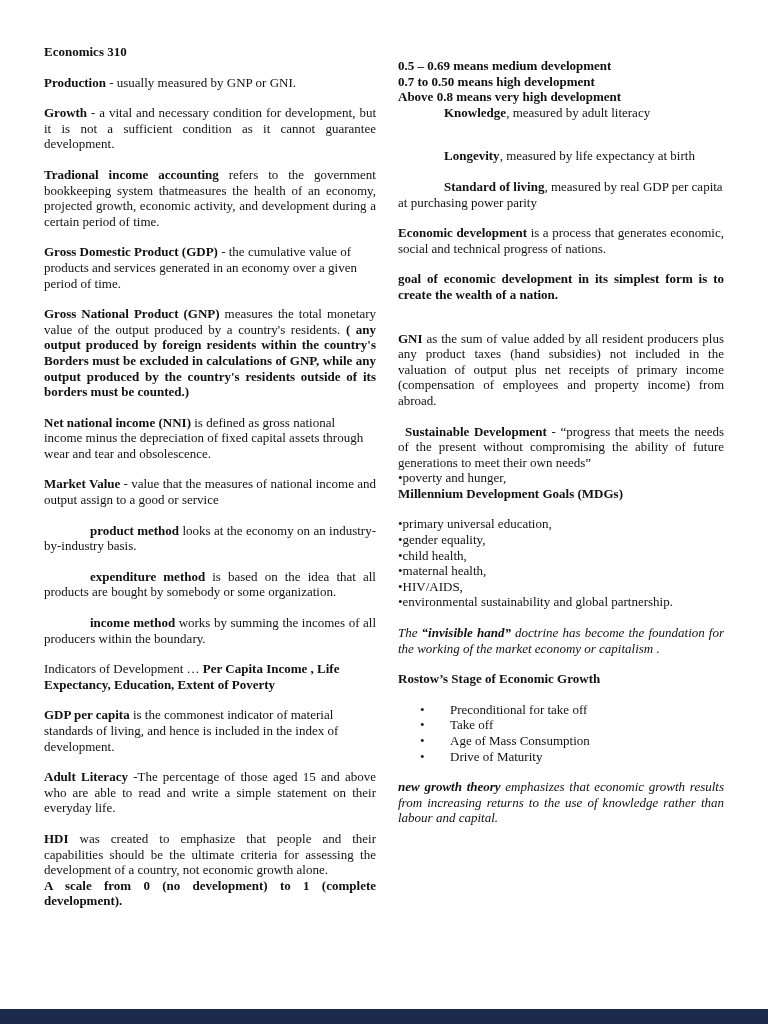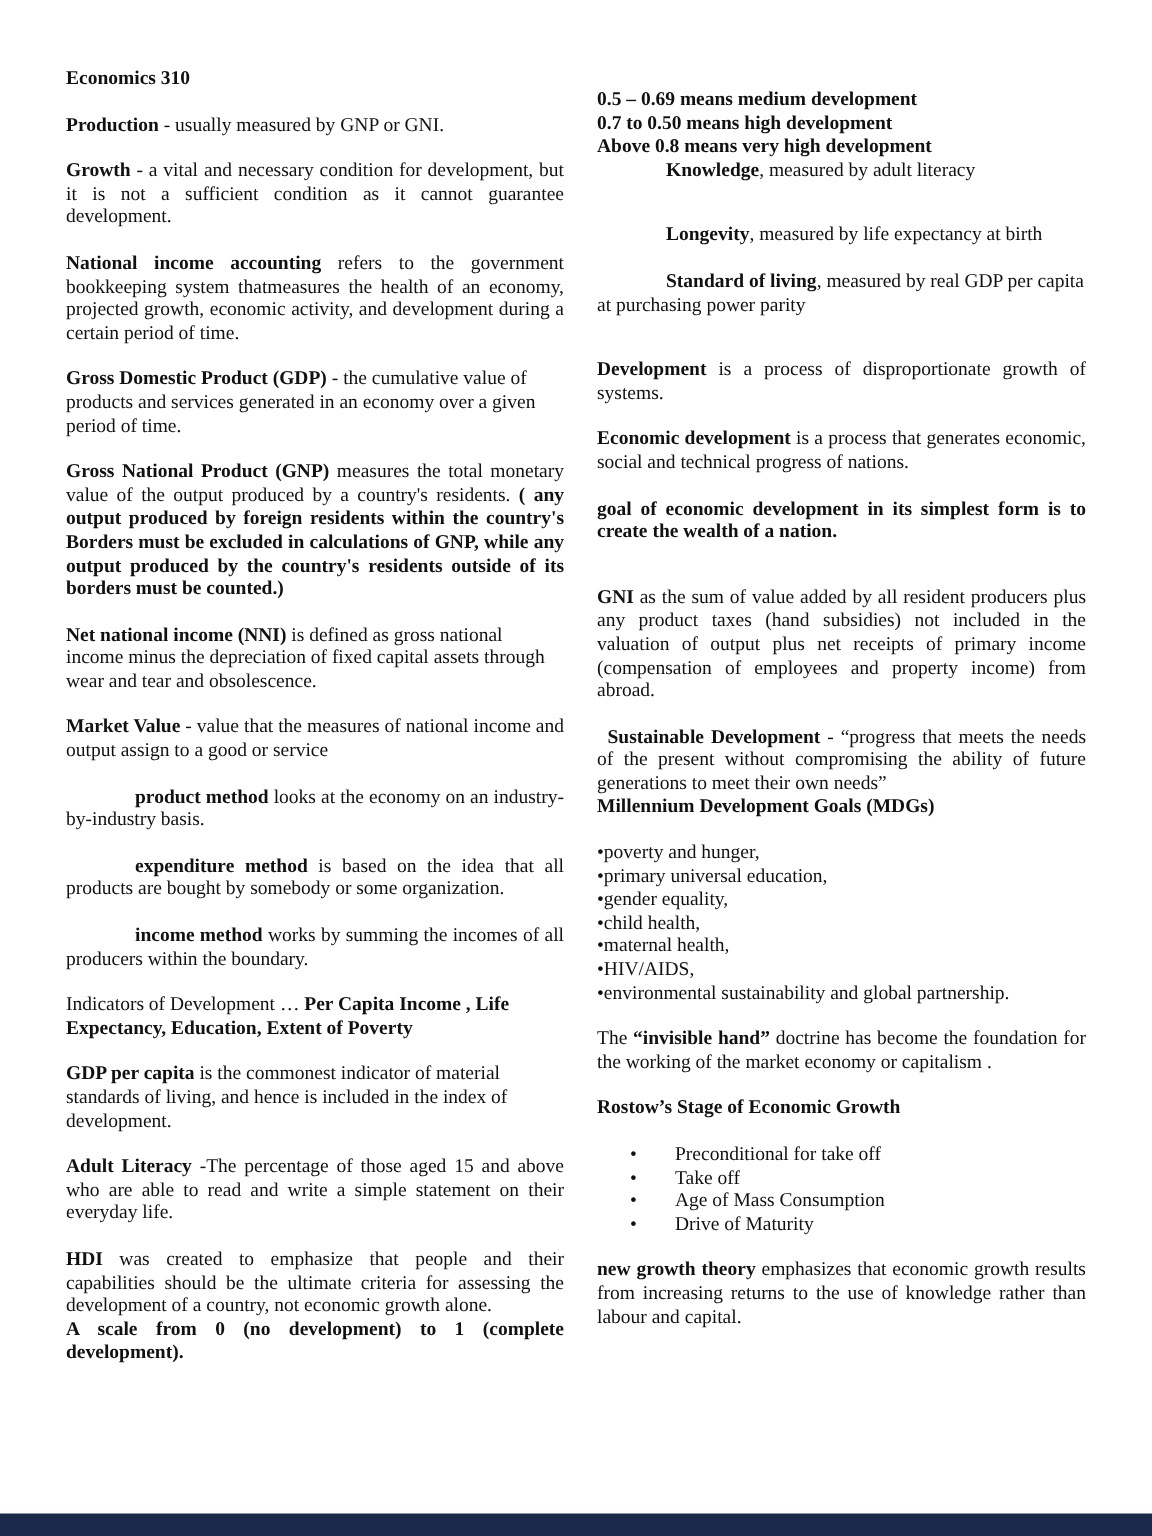--- a/index.html
+++ b/index.html
@@ -25,21 +25,21 @@
   }
   .col-left  { left: 44px;  width: 332px; }
   .col-right { left: 398px; width: 326px; top: 58px; }
 
   .para { margin: 0 0 15px 0; }
   .pj   { text-align: justify; }
   .ind  { text-indent: 46px; }
   .ind-sm { text-indent: 7px; }
   .line { margin-bottom: 0; }
   .tight { margin-bottom: 0; }
-  .gap-md { margin-top: 15px; }
+  .gap-md { margin-top: 15px; font-style: italic; }
   .gap-lg { margin-top: 28px; }
 
   .bullet { margin: 0; }
   .bullet::before { content: "\2022 "; }
 
   .li { margin: 0; padding-left: 52px; position: relative; }
   .li::before { content: "\2022"; position: absolute; left: 22px; }
 
   .footer-bar {
     position: absolute;
@@ -51,48 +51,47 @@
   b { font-weight: bold; }
 </style>
 </head>
 <body>
 
 <div class="page">
   <div class="col col-left">
       <div class="para p"><b>Economics 310</b></div>
       <div class="para p"><b>Production</b><span> - usually measured by GNP or GNI.</span></div>
       <div class="para pj"><b>Growth</b><span> - a vital and necessary condition for development, but it is not a sufficient condition as it cannot guarantee development.</span></div>
-      <div class="para pj"><b>National income accounting</b><span> refers to the government bookkeeping system thatmeasures the health of an economy, projected growth, economic activity, and development during a certain period of time.</span></div>
+      <div class="para pj"><b>Tradional income accounting</b><span> refers to the government bookkeeping system thatmeasures the health of an economy, projected growth, economic activity, and development during a certain period of time.</span></div>
       <div class="para p"><b>Gross Domestic Product (GDP)</b><span> - the cumulative value of products and services generated in an economy over a given period of time.</span></div>
       <div class="para pj"><b>Gross National Product (GNP)</b><span> measures the total monetary value of the output produced by a country's residents. </span><b>( any output produced by foreign residents within the country's Borders must be excluded in calculations of GNP, while any output produced by the country's residents outside of its borders must be counted.)</b></div>
       <div class="para p"><b>Net national income (NNI)</b><span> is defined as gross national income minus the depreciation of fixed capital assets through wear and tear and obsolescence.</span></div>
       <div class="para pj"><b>Market Value</b><span> - value that the measures of national income and output assign to a good or service</span></div>
       <div class="para pj ind"><b>product method</b><span> looks at the economy on an industry-by-industry basis.</span></div>
       <div class="para pj ind"><b>expenditure method</b><span> is based on the idea that all products are bought by somebody or some organization.</span></div>
       <div class="para pj ind"><b>income method</b><span> works by summing the incomes of all producers within the boundary.</span></div>
       <div class="para p"><span>Indicators of Development … </span><b>Per Capita Income , Life Expectancy, Education, Extent of Poverty</b></div>
       <div class="para p"><b>GDP per capita</b><span> is the commonest indicator of material standards of living, and hence is included in the index of development.</span></div>
       <div class="para pj"><b>Adult Literacy</b><span> -The percentage of those aged 15 and above who are able to read and write a simple statement on their everyday life.</span></div>
       <div class="para pj tight"><b>HDI</b><span> was created to emphasize that people and their capabilities should be the ultimate criteria for assessing the development of a country, not economic growth alone.</span></div>
       <div class="para pj"><b>A scale from 0 (no development) to 1 (complete development).</b></div>
     </div>
   <div class="col col-right">
       <div class="para line"><b>0.5 – 0.69 means medium development</b></div>
       <div class="para line"><b>0.7 to 0.50 means high development</b></div>
       <div class="para line"><b>Above 0.8 means very high development</b></div>
       <div class="para p ind"><b>Knowledge</b><span>, measured by adult literacy</span></div>
       <div class="para p ind gap-lg"><b>Longevity</b><span>, measured by life expectancy at birth</span></div>
       <div class="para p ind"><b>Standard of living</b><span>, measured by real GDP per capita at purchasing power parity</span></div>
-      <div class="para pj gap-lg"><b>Development</b><span> is a process of disproportionate growth of systems.</span></div>
       <div class="para pj"><b>Economic development</b><span> is a process that generates economic, social and technical progress of nations.</span></div>
       <div class="para pj"><b>goal of economic development in its simplest form is to create the wealth of a nation.</b></div>
       <div class="para pj gap-lg"><b>GNI</b><span> as the sum of value added by all resident producers plus any product taxes (hand subsidies) not included in the valuation of output plus net receipts of primary income (compensation of employees and property income) from abroad.</span></div>
       <div class="para pj tight ind-sm"><b>Sustainable Development</b><span> - “progress that meets the needs of the present without compromising the ability of future generations to meet their own needs”</span></div>
+      <div class="para bullet"><span>poverty and hunger,</span></div>
       <div class="para p"><b>Millennium Development Goals (MDGs)</b></div>
-      <div class="para bullet"><span>poverty and hunger,</span></div>
       <div class="para bullet"><span>primary universal education,</span></div>
       <div class="para bullet"><span>gender equality,</span></div>
       <div class="para bullet"><span>child health,</span></div>
       <div class="para bullet"><span>maternal health,</span></div>
       <div class="para bullet"><span>HIV/AIDS,</span></div>
       <div class="para bullet"><span>environmental sustainability and global partnership.</span></div>
       <div class="para pj gap-md"><span>The </span><b>“invisible hand”</b><span> doctrine has become the foundation for the working of the market economy or capitalism .</span></div>
       <div class="para p"><b>Rostow’s Stage of Economic Growth</b></div>
       <div class="para li"><span>Preconditional for take off</span></div>
       <div class="para li"><span>Take off</span></div>

